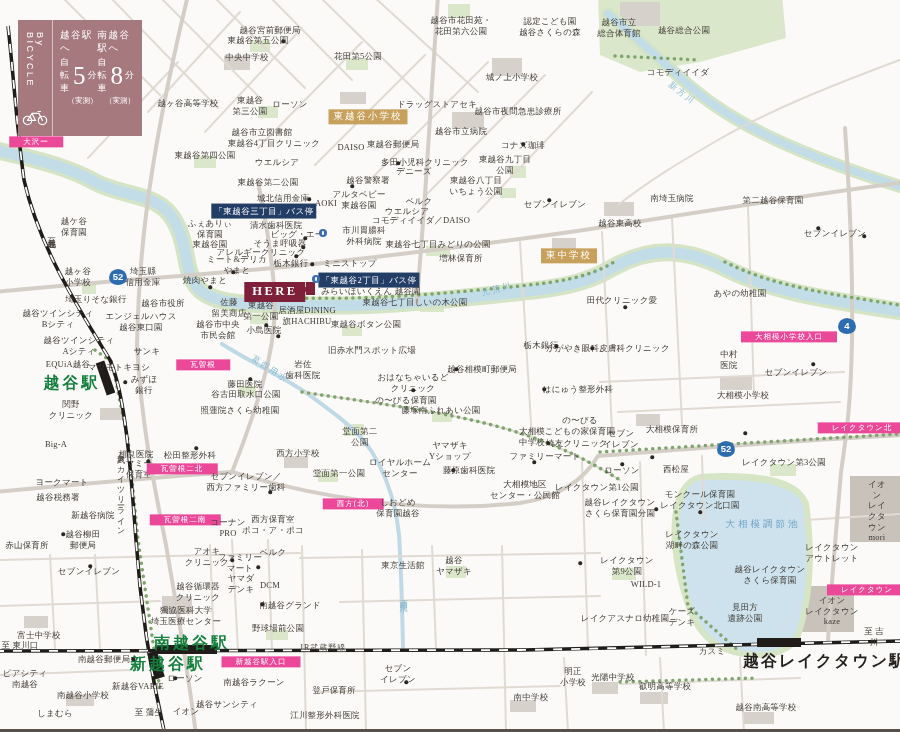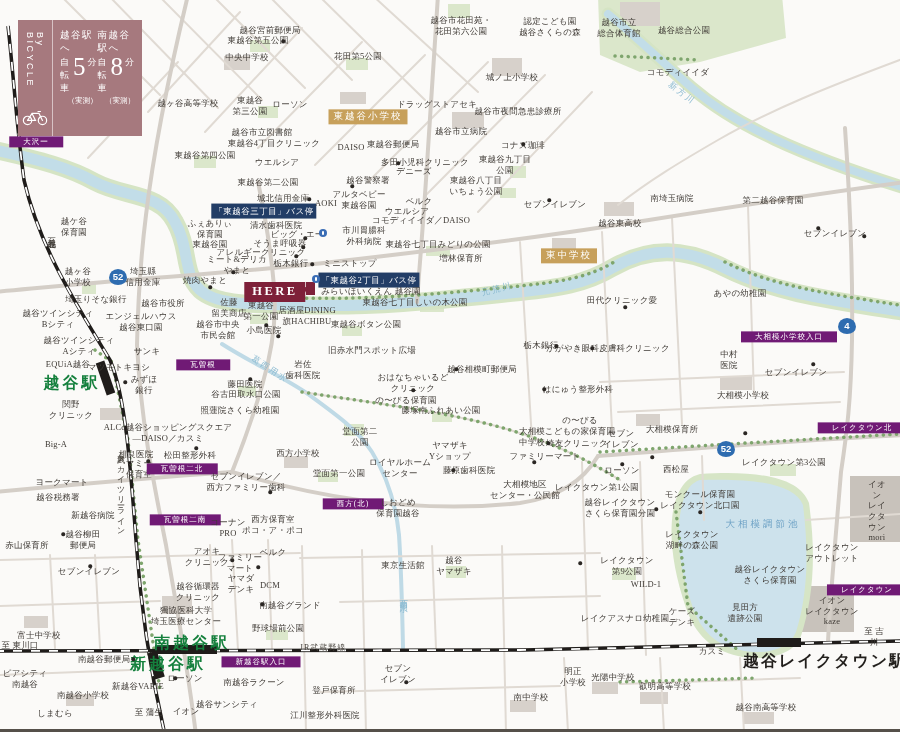--- a/index.html
+++ b/index.html
@@ -2,21 +2,21 @@
 <html><head>
 <meta charset="utf-8">
 <style>
   html,body{margin:0;padding:0;background:#e8e6e2;}
   #map{position:relative;width:900px;height:732px;background:#fbfaf8;overflow:hidden;
        font-family:"Liberation Serif","DejaVu Serif",serif;outline:1px solid #a9a49e;}
   #base{position:absolute;left:0;top:0;z-index:1;}
   #labels{position:absolute;left:0;top:0;width:900px;height:732px;z-index:3;}
   .lbl{position:absolute;transform:translate(-50%,-50%);font-size:8.5px;line-height:1.25;
        color:#3f3a35;white-space:pre-line;text-align:center;letter-spacing:.2px;}
-  .road-badge{background:#701a75;color:#fff;font-size:7.5px;padding:0 14px;line-height:1.5;
+  .road-badge{background:#ec4899;color:#fff;font-size:7.5px;padding:0 14px;line-height:1.5;
        white-space:nowrap;letter-spacing:1px;}
   .school-badge{background:#c7a05b;color:#fff;font-size:9.5px;padding:1px 5px;line-height:1.4;
        white-space:nowrap;letter-spacing:2px;}
   .bus-stop-label{background:#223d66;color:#fff;font-size:8.5px;padding:1.5px 3px;line-height:1.4;
        white-space:nowrap;letter-spacing:.5px;}
   .route-shield{width:18px;height:16px;background:#2e6cb0;color:#fff;font-size:9.5px;font-weight:bold;
        display:flex;align-items:center;justify-content:center;letter-spacing:0;
        border-radius:50% 50% 50% 50%/55% 55% 45% 45%;font-family:"Liberation Sans",sans-serif;}
   .station-label{color:#15803d;font-size:16px;font-weight:bold;letter-spacing:3px;white-space:nowrap;}
   .station-black{color:#221f1c;letter-spacing:2px;}
@@ -34,21 +34,21 @@
   .here::after{content:"";position:absolute;right:-8px;top:1px;width:0;height:0;
        border:5px solid transparent;border-left:8px solid #7e2039;transform:rotate(-28deg);}
   .legend{position:absolute;left:18px;top:20px;width:124px;height:116px;background:#a6797e;
        color:#fff;display:flex;z-index:5;}
   .legend-left{width:34px;display:flex;flex-direction:column;align-items:center;
        justify-content:space-between;padding:12px 0 10px;border-right:1px solid rgba(255,255,255,.55);}
   .legend-vert{writing-mode:vertical-rl;font-size:9px;letter-spacing:2.5px;
        font-family:"Liberation Sans",sans-serif;}
   .legend-right{flex:1;padding:9px 7px 7px;display:flex;flex-direction:row;justify-content:center;}
   .lg-to{font-size:9.5px;letter-spacing:1.5px;}
-  .lg-line{display:flex;align-items:flex-start;margin-top:1px;font-size:9px;letter-spacing:1px;}
+  .lg-line{display:flex;align-items:center;margin-top:1px;font-size:9px;letter-spacing:1px;}
   .lg-num{font-size:25px;line-height:.85;margin:0 1px;}
   .lg-note{font-size:7.5px;text-align:right;letter-spacing:0;margin-top:1px;}
   .lg-div{border-top:1px solid rgba(255,255,255,.55);margin:5px 0 4px;}
 </style>
 </head>
 <body>
 
 <div id="map">
 
   <svg id="base" width="900" height="732" viewBox="0 0 900 732">
@@ -320,22 +320,20 @@
       <div class="lbl station-label" style="left: 72px; top: 383px;">越谷駅</div>
       <div class="lbl poi-label" style="left: 119px; top: 367px;">マツモトキヨシ</div>
       <div class="lbl poi-label" style="left: 144px; top: 385px;">みずほ
 銀行</div>
       <div class="lbl poi-label" style="left: 71px; top: 410px;">関野
 クリニック</div>
       <div class="lbl poi-label" style="left: 56px; top: 444px;">Big-A</div>
       <div class="lbl poi-label" style="left: 62px; top: 482px;">ヨークマート</div>
       <div class="lbl poi-label" style="left: 58px; top: 497px;">越谷税務署</div>
       <div class="lbl poi-label" style="left: 93px; top: 515px;">新越谷病院</div>
-      <div class="lbl poi-label" style="left: 168px; top: 433px;">ALCo越谷ショッピングスクエア
-―DAISO／カスミ</div>
       <div class="lbl poi-label" style="left: 136px; top: 454px;">相良医院</div>
       <div class="lbl poi-label" style="left: 139px; top: 469px;">マミー
 保育室</div>
       <div class="lbl poi-label" style="left: 190px; top: 455px;">松田整形外科</div>
       <div class="lbl road-badge" style="left: 203px; top: 365px;">瓦曽根</div>
       <div class="lbl road-badge" style="left: 182px; top: 469px;">瓦曽根二北</div>
       <div class="lbl road-badge" style="left: 185px; top: 520px;">瓦曽根二南</div>
       <div class="lbl poi-label" style="left: 245px; top: 384px;">藤田医院</div>
       <div class="lbl poi-label" style="left: 246px; top: 394px;">谷古田取水口公園</div>
       <div class="lbl poi-label" style="left: 240px; top: 410px;">照蓮院さくら幼稚園</div>

